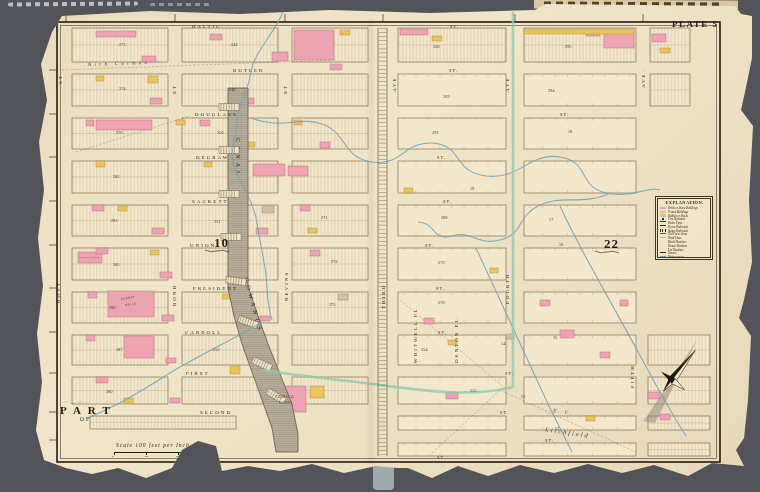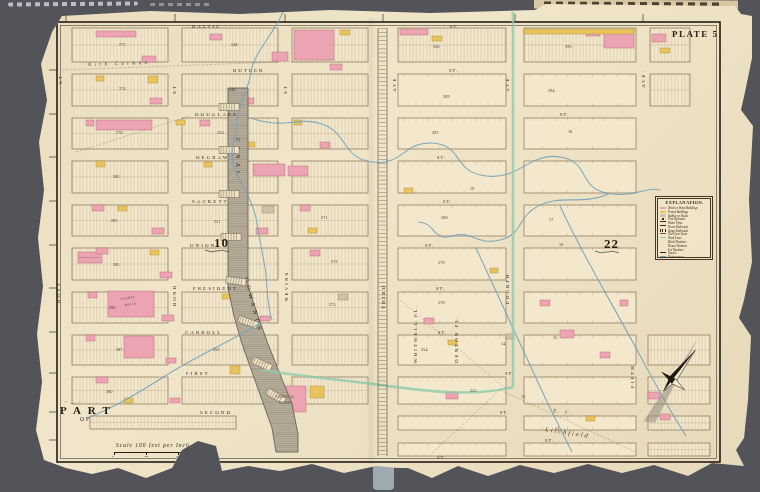--- a/index.html
+++ b/index.html
@@ -9,21 +9,21 @@
   .page-strip{position:absolute;left:534px;top:0;width:204px;height:9px;background:#D8C7A0;transform:rotate(.3deg);}
   .page-strip .cuttext{position:absolute;left:10px;top:2px;right:14px;height:4px;
          background:repeating-linear-gradient(90deg,rgba(45,33,20,.8) 0 7px,rgba(45,33,20,0) 7px 12px);}
   .tab{position:absolute;left:373px;top:458px;width:21px;height:32px;background:#9FA9B0;border-radius:0 0 4px 4px;}
   .paper{position:absolute;left:0;top:0;width:760px;height:492px;background:#F0E4C6;
      background-image:linear-gradient(135deg,rgba(120,90,40,.06),rgba(255,255,255,.05) 40%,rgba(120,90,40,.08));
      clip-path:polygon(62px 16px,150px 11px,240px 14px,330px 10px,430px 13px,535px 10px,545px 4px,735px 6px,741px 14px,752px 16px,752px 58px,745px 92px,741px 110px,753px 126px,749px 200px,752px 262px,744px 300px,739px 318px,751px 336px,748px 400px,744px 438px,736px 450px,744px 466px,712px 463px,688px 476px,654px 465px,622px 473px,588px 464px,554px 473px,520px 465px,488px 476px,458px 466px,432px 478px,408px 468px,398px 468px,376px 466px,344px 473px,312px 464px,280px 471px,248px 466px,222px 471px,216px 446px,198px 441px,182px 450px,172px 468px,146px 478px,118px 468px,92px 474px,66px 468px,44px 460px,36px 430px,42px 382px,37px 334px,43px 286px,38px 238px,44px 190px,39px 142px,47px 100px,41px 64px,52px 32px);}
   .crease{position:absolute;left:366px;top:18px;width:10px;height:446px;
      background:linear-gradient(90deg,rgba(0,0,0,0),rgba(60,45,25,.07),rgba(0,0,0,0));}
   svg#map{position:absolute;left:0;top:0;}
-  .plate{position:absolute;left:672px;top:29px;width:70px;font-weight:bold;font-size:9px;
+  .plate{position:absolute;left:672px;top:19px;width:70px;font-weight:bold;font-size:9px;
      letter-spacing:1.5px;color:#2A2216;}
   .legend{position:absolute;left:655px;top:196px;width:58px;height:64px;background:rgba(244,233,206,.55);
      border:1px solid #41351F;outline:1px solid #41351F;outline-offset:-3px;box-sizing:border-box;padding:3px 3px 1px 4px;}
   .legend .ltitle{font-size:4.4px;font-weight:bold;letter-spacing:.4px;color:#241B0E;text-align:center;margin-bottom:1px;}
   .legend .row{display:flex;align-items:center;gap:2px;height:3.8px;}
   .legend .sw{width:6px;height:2.4px;flex:0 0 auto;}
   .legend .lbl{font-size:3px;color:#2E2414;white-space:nowrap;font-style:italic;}
   .titleblock{position:absolute;left:34px;top:401px;width:175px;color:#241C10;text-align:left;}
   .titleblock .part{font-size:11px;font-weight:bold;letter-spacing:7px;margin-left:26px;}
   .titleblock .flo{font-size:5px;color:#3a3122;letter-spacing:1px;margin-left:30px;line-height:3px;}

